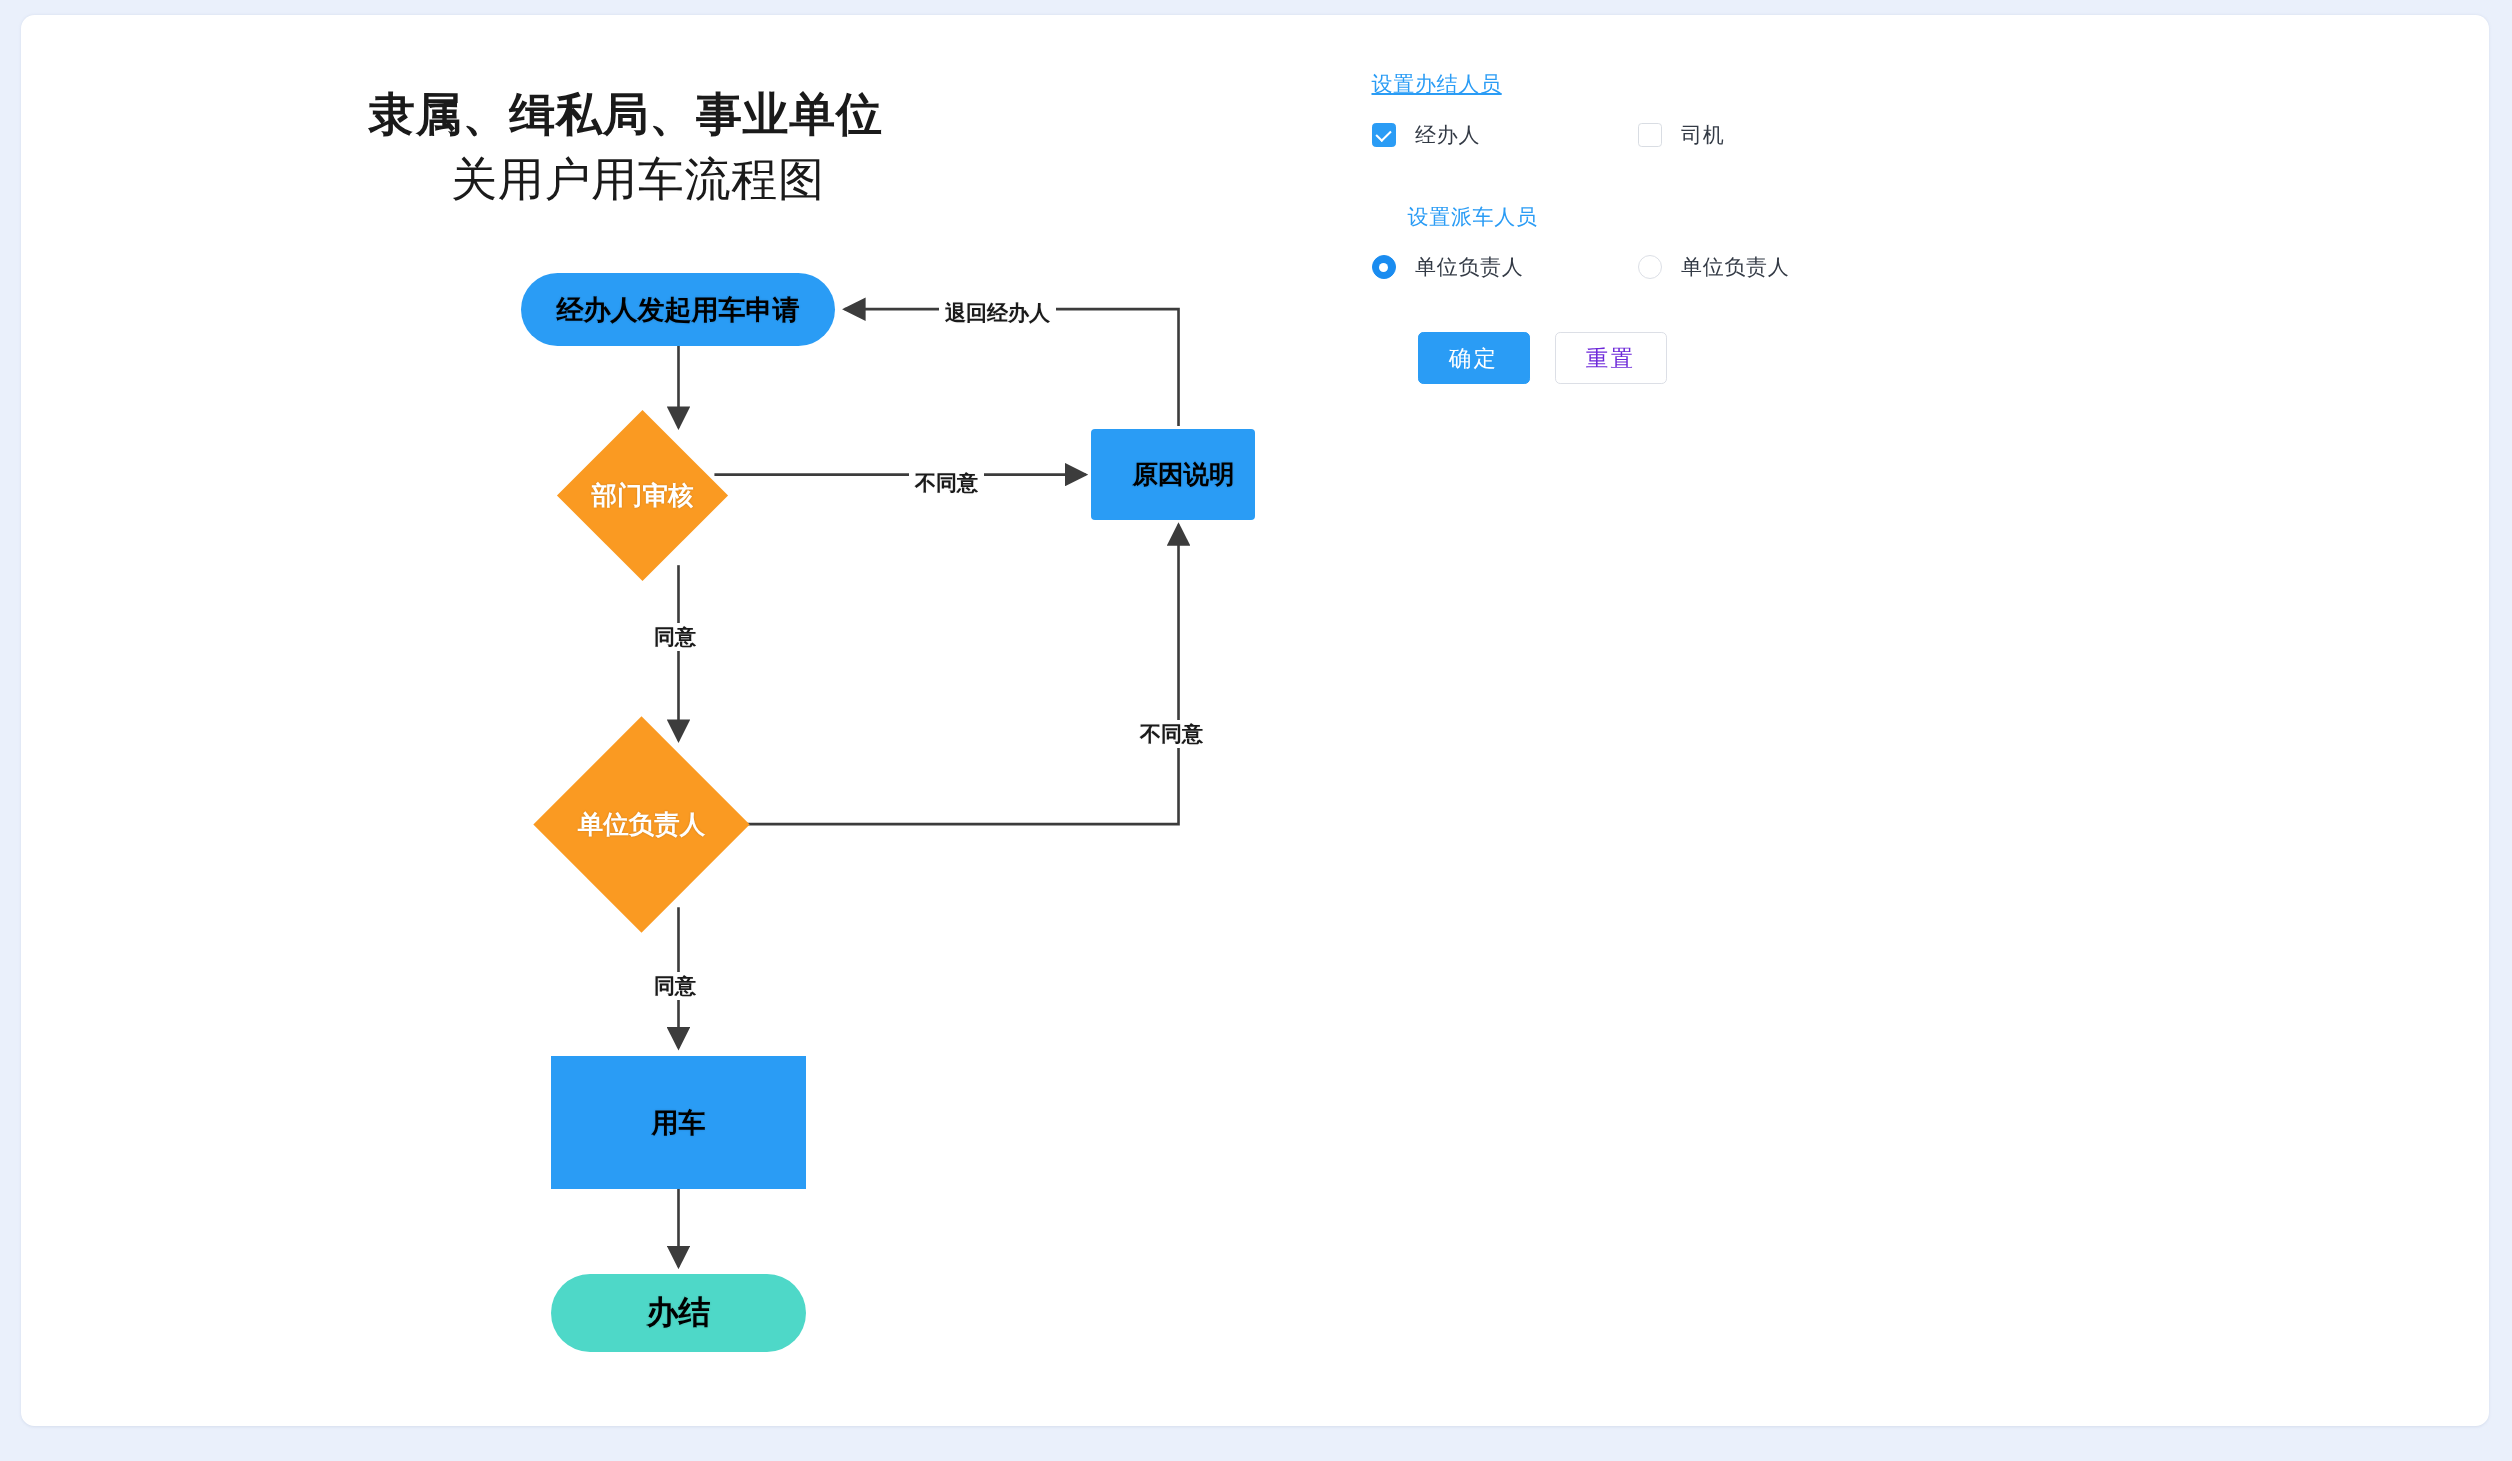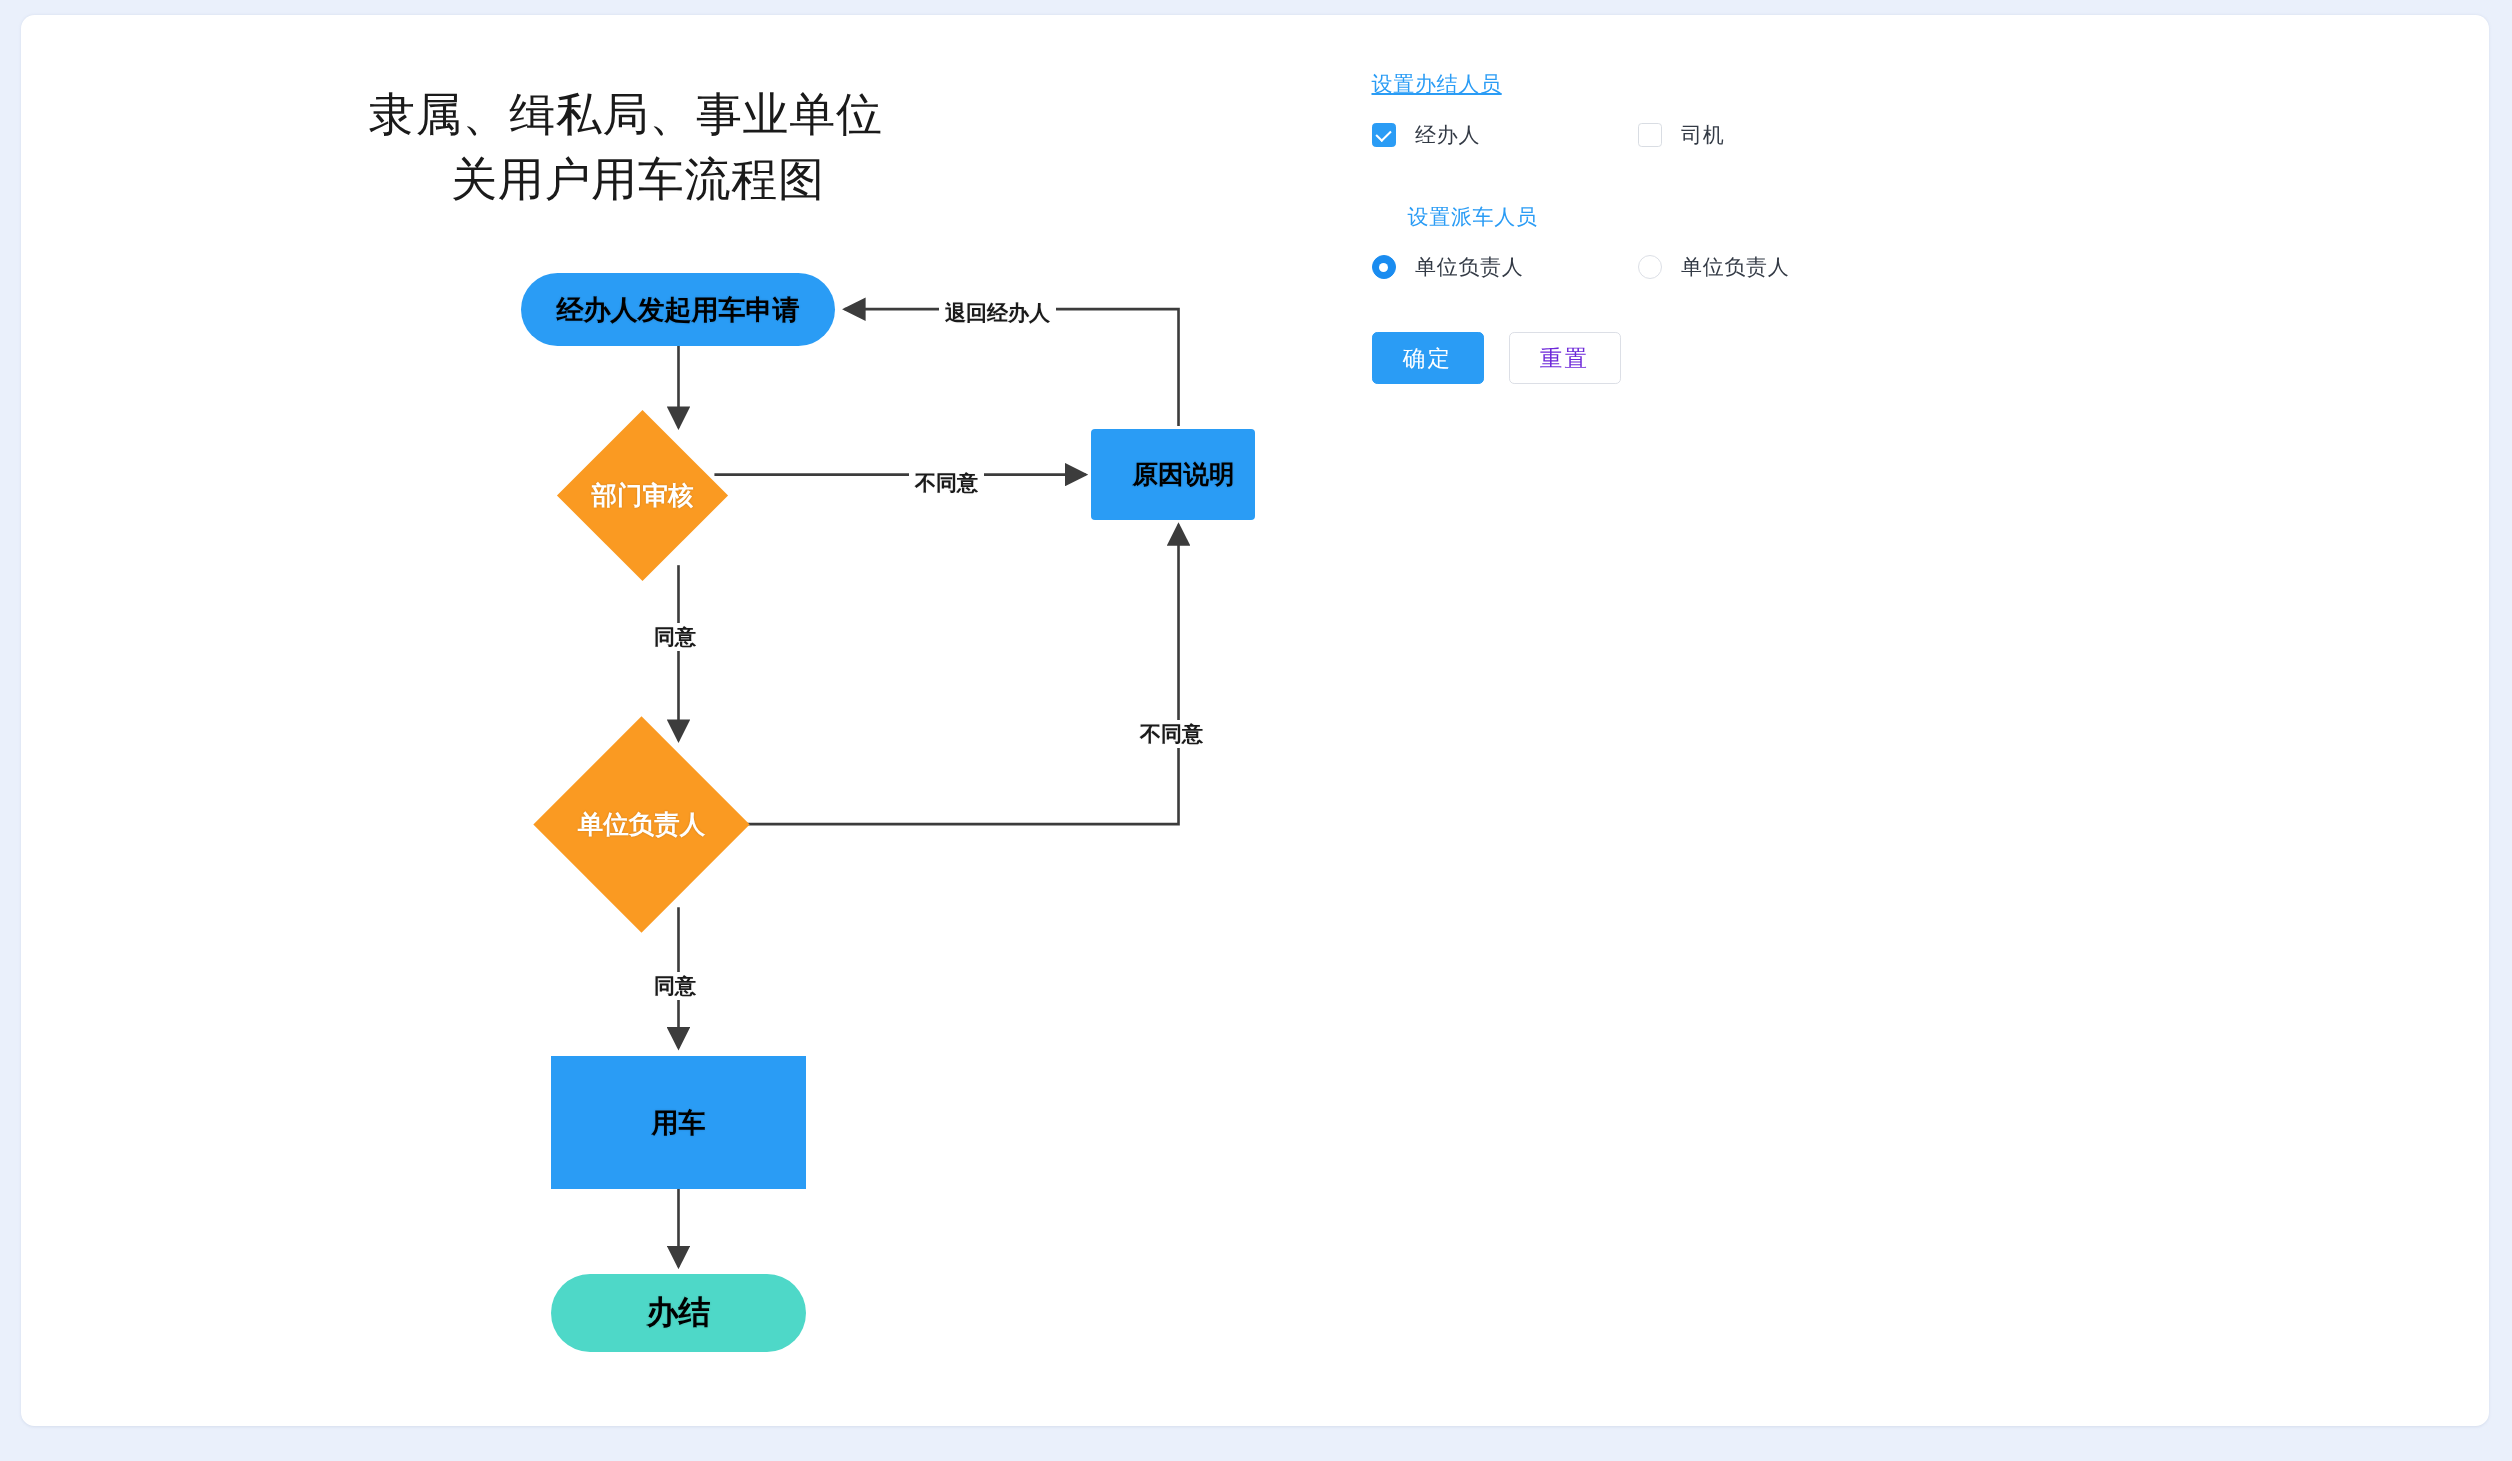--- a/index.html
+++ b/index.html
@@ -39,21 +39,21 @@
     position: absolute;
     left: 348px;
     top: 67px;
     width: 621px;
     font-size: 46px;
     line-height: 1.42;
     color: #1a1a1a;
     font-weight: 400;
     letter-spacing: 0.7px;
   }
-  #flow-title .t-line1 { display: block; text-align: left; padding-left: 0px; }
+  #flow-title .t-line1 { display: block; text-align: left; padding-left: 0px; font-weight: bold; }
   #flow-title .t-line2 { display: block; text-align: left; padding-left: 82px; }
 
   #flow-canvas {
     position: absolute;
     left: 0;
     top: 0;
     width: 1303px;
     height: 1411px;
   }
   #flow-svg {
@@ -290,20 +290,21 @@
     font-size: 22.5px;
     border-radius: 5.2px;
     box-sizing: border-box;
     letter-spacing: 2.2px;
     cursor: pointer;
   }
   .btn-primary {
     background: #2a9cf5;
     color: #ffffff;
     border: 0.7px solid #2a9cf5;
+    margin-left: 46px;
   }
   .btn-default {
     background: #ffffff;
     color: #6d28d9;
     border: 0.7px solid #dcdfe6;
     margin-left: 25px;
   }
 </style>
 </head>
 <body>

